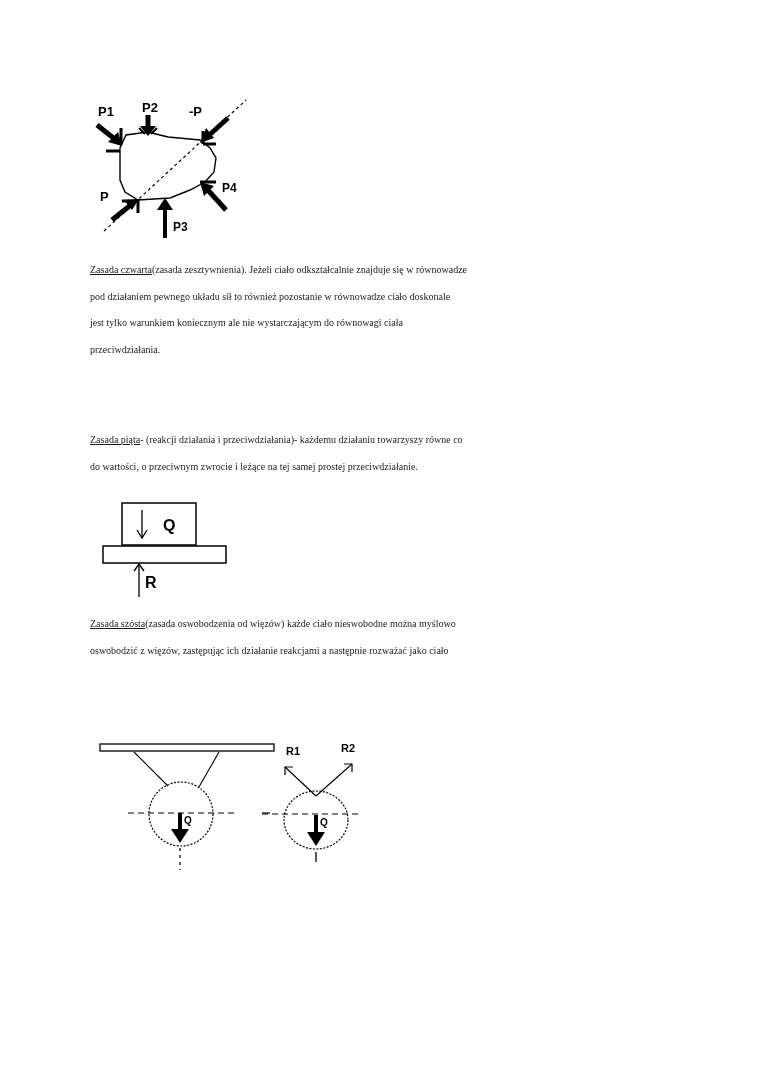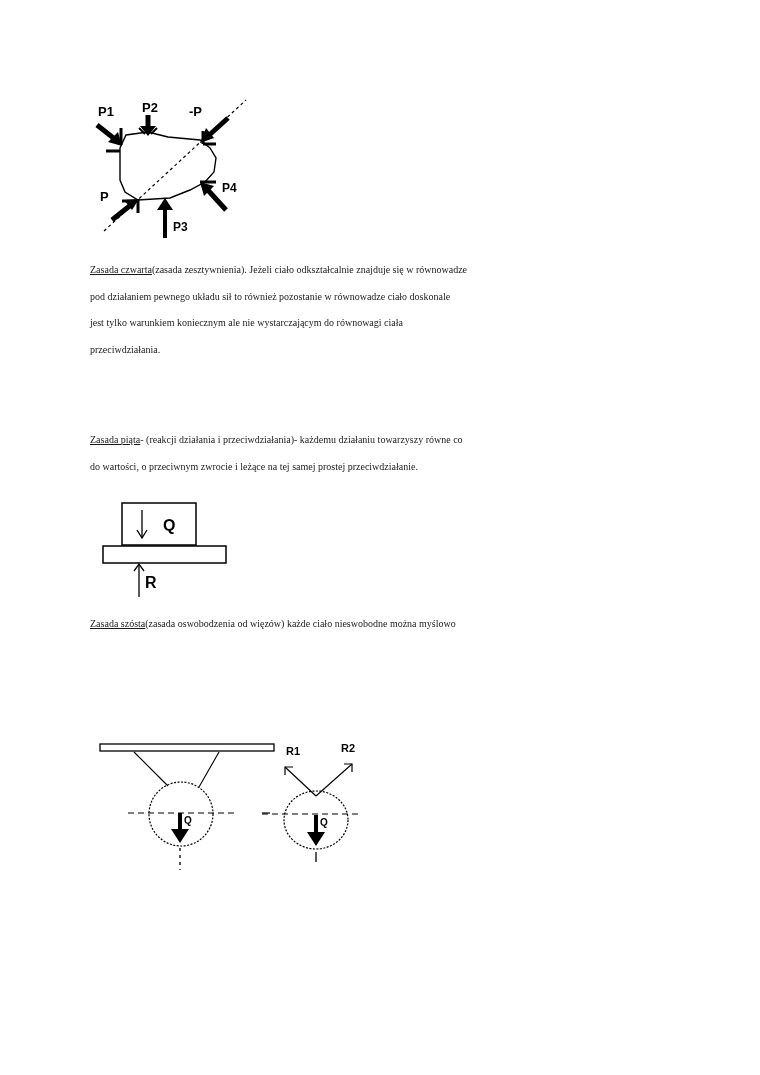--- a/index.html
+++ b/index.html
@@ -72,20 +72,21 @@
   <line x1="142" y1="510" x2="142" y2="538" stroke="#000" stroke-width="1.3"></line>
   <polyline points="137,530 142,538 147,530" fill="none" stroke="#000" stroke-width="1.3"></polyline>
   <line x1="139" y1="564" x2="139" y2="597" stroke="#000" stroke-width="1.3"></line>
   <polyline points="134,571 139,564 144,571" fill="none" stroke="#000" stroke-width="1.3"></polyline>
   <text x="163" y="531" font-size="16">Q</text>
   <text x="145" y="588" font-size="16">R</text>
 </svg>
 
 <div class="para" style="top:611px;">
   <span class="line"><span class="u">Zasada szósta</span><span>(zasada oswobodzenia od więzów) każde ciało nieswobodne można myślowo</span></span>
+  <span class="line">oswobodzić z więzów, zastępując ich działanie reakcjami a następnie rozważać jako ciało</span>
 </div>
 
 <svg class="fig" style="left:95px;top:735px;" width="280" height="140" viewBox="95 735 280 140">
 
   <rect x="100" y="744" width="174" height="7" fill="#fff" stroke="#000" stroke-width="1.3"></rect>
 
   <line x1="134" y1="752" x2="168" y2="786" stroke="#000" stroke-width="1.1"></line>
   <line x1="219" y1="752" x2="199" y2="787" stroke="#000" stroke-width="1.1"></line>
 
   <circle cx="181" cy="814" r="32" fill="none" stroke="#000" stroke-width="1.2" stroke-dasharray="2,1.5"></circle>

